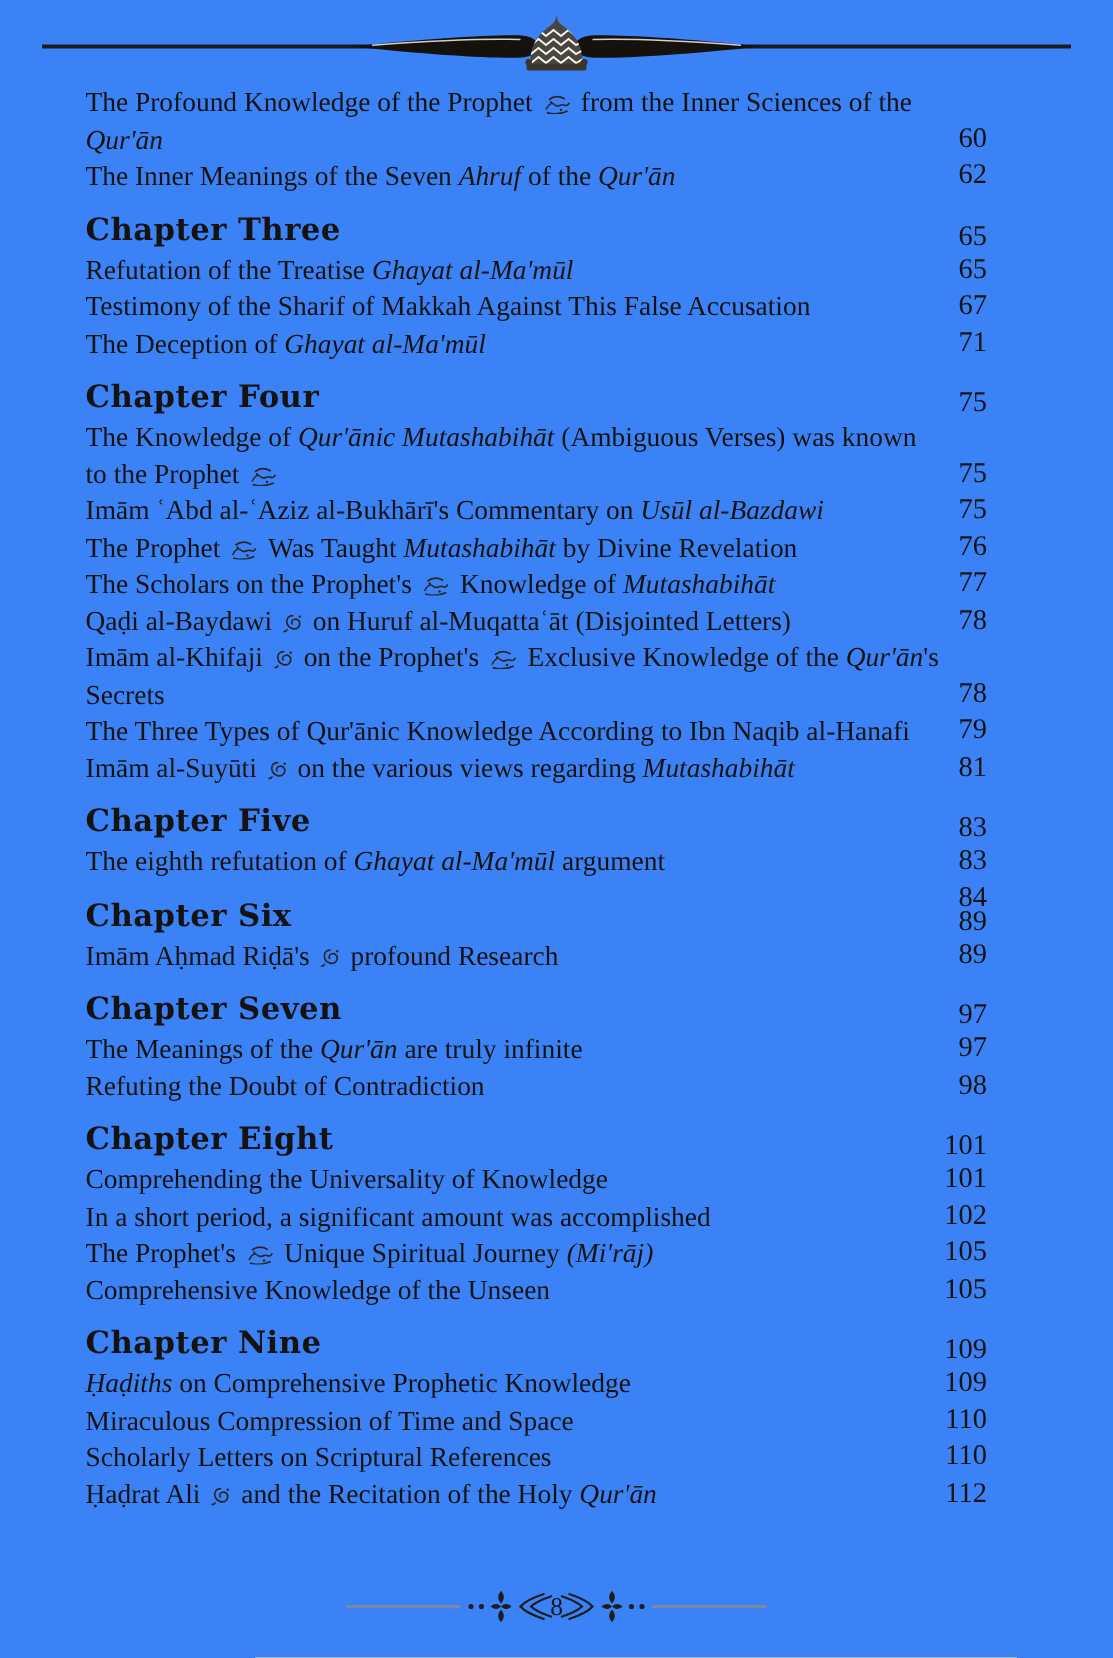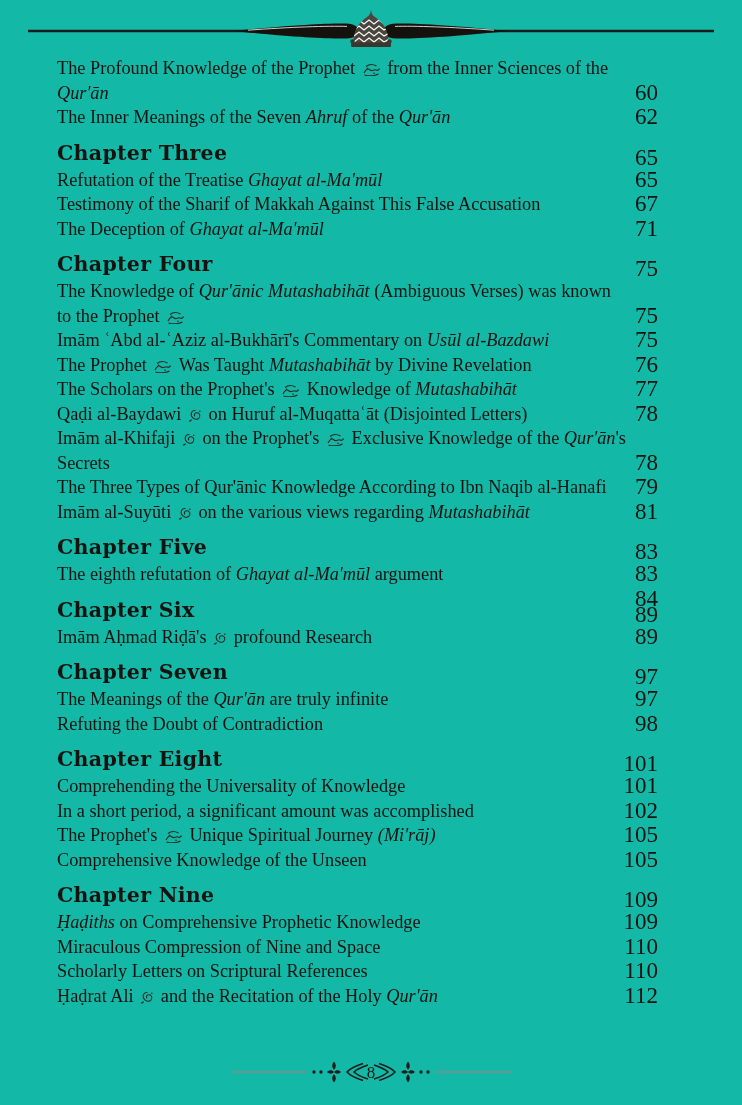--- a/index.html
+++ b/index.html
@@ -1,25 +1,25 @@
 <!DOCTYPE html>
 <html><head>
 <meta charset="utf-8">
 <style>
   html,body{margin:0;padding:0;background:#e9e7e2;}
   .page{
     position:relative;width:742px;height:1105px;margin:0 auto;
-    background:#14b8a6;color:#151310;overflow:hidden;
+    background:#3b82f6;color:#151310;overflow:hidden;
     font-family:"Liberation Serif","DejaVu Serif",serif;
   }
   .header-orn{position:absolute;left:28px;top:8px;width:686px;height:44px;}
   .toc{position:absolute;left:57px;top:56px;width:601px;}
   .row{position:relative;line-height:24.5px;font-size:18.3px;}
   .row .title{white-space:nowrap;display:inline-block;}
-  .row .pnum{position:absolute;right:0;top:0;font-size:23px;font-weight:400;
+  .row .pnum{position:absolute;right:0;top:0;font-size:19px;font-weight:400;
              font-family:"Liberation Serif","DejaVu Serif",serif;}
   .row.chapter{margin-top:10px;line-height:27px;}
   .row.chapter .title{
     font-family:"DejaVu Serif","Liberation Serif",serif;
     font-weight:700;font-size:20.5px;letter-spacing:.3px;
   }
   .row.chapter .pnum{top:4px;}
   .row i{font-style:italic;}
   .hon{display:inline-block;vertical-align:-2px;margin:0 2px;}
   .footer{position:absolute;left:0;right:0;bottom:16px;text-align:center;}
@@ -155,21 +155,21 @@
               <path d="M2 11 C4 7 6 6 8 8 C10 10 12 7 14 8 C15.5 8.8 17 8 17.5 6.5"></path>
               <path d="M4 4.5 C7 2 11 2 14.5 4"></path>
               <path d="M2.5 13 C7 14.5 12 14 16.5 12"></path>
             </g>
             <circle cx="5.5" cy="6.2" r=".8" fill="#2a2722"></circle>
             <circle cx="12" cy="11.3" r=".8" fill="#2a2722"></circle>
           </svg> Unique Spiritual Journey <i>(Mi'rāj)</i></span><span class="pnum">105</span></div>
       <div class="row entry"><span class="title">Comprehensive Knowledge of the Unseen</span><span class="pnum">105</span></div>
       <div class="row chapter"><span class="title">Chapter Nine</span><span class="pnum">109</span></div>
       <div class="row entry"><span class="title"><i>Ḥaḍiths</i> on Comprehensive Prophetic Knowledge</span><span class="pnum">109</span></div>
-      <div class="row entry"><span class="title">Miraculous Compression of Nine and Space</span><span class="pnum">110</span></div>
+      <div class="row entry"><span class="title">Miraculous Compression of Time and Space</span><span class="pnum">110</span></div>
       <div class="row entry"><span class="title">Scholarly Letters on Scriptural References</span><span class="pnum">110</span></div>
       <div class="row entry"><span class="title">Ḥaḍrat Ali <svg class="hon" width="14" height="14" viewBox="0 0 14 14">
             <g stroke="#2a2722" stroke-width="1.1" fill="none">
               <path d="M7.5 2.5 C4 2 2.5 5 3.5 8 C4.5 11 9 12.5 11 10 C12.8 7.8 11.5 4.5 8.5 4.8 C6.5 5 5.8 7 7 8.3"></path>
               <path d="M3.5 11.5 C3 12.8 2 13.2 1 12.8"></path>
             </g>
             <circle cx="11.8" cy="3.2" r=".8" fill="#2a2722"></circle>
           </svg> and the Recitation of the Holy <i>Qur'ān</i></span><span class="pnum">112</span></div>
     </div>
 

